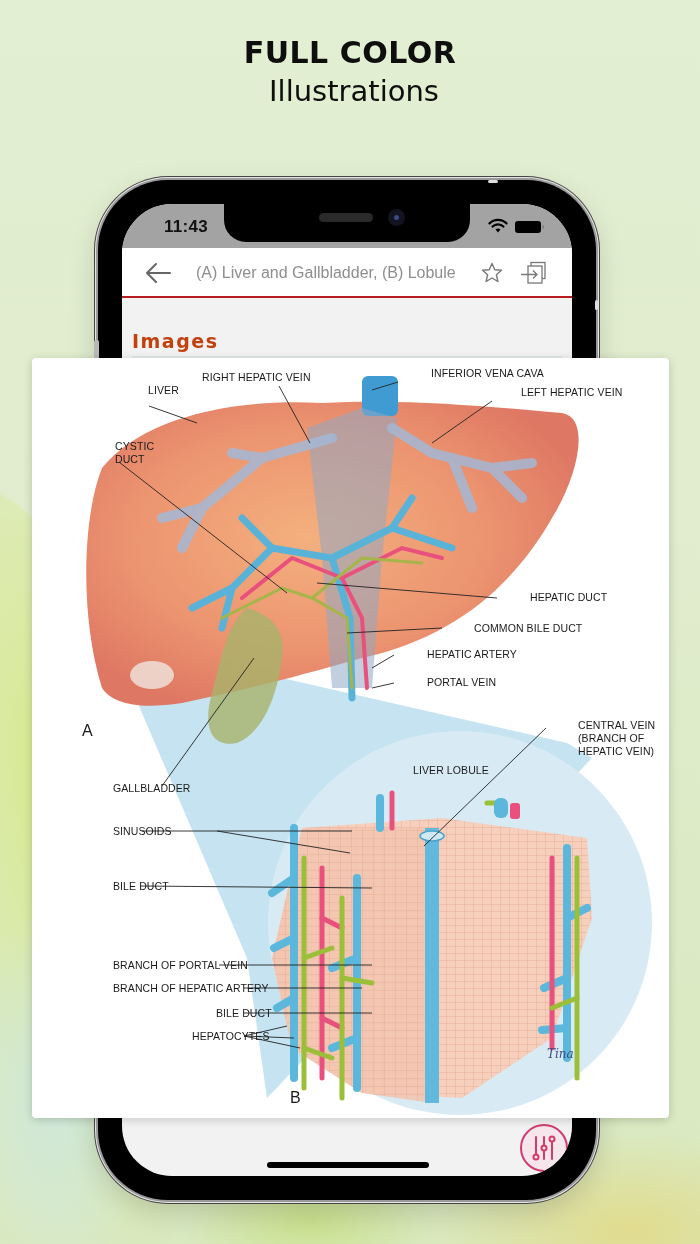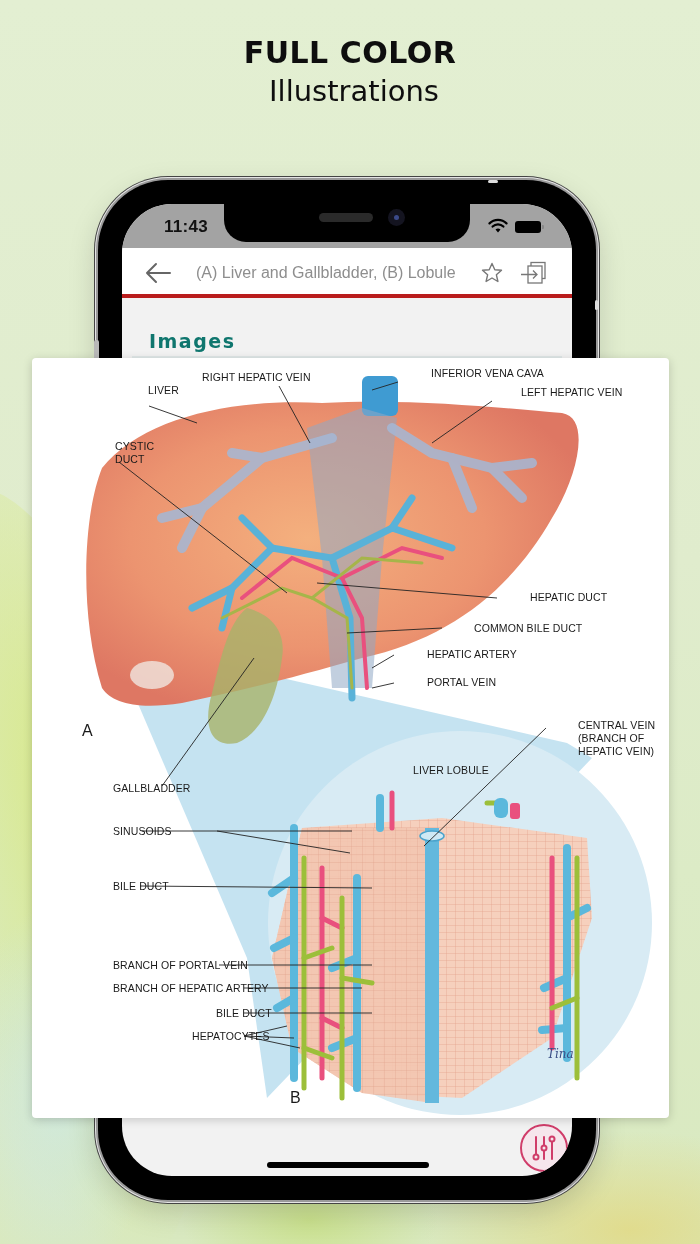--- a/index.html
+++ b/index.html
@@ -42,27 +42,27 @@
   .notch { position: absolute; left: 102px; top: 0; width: 246px; height: 38px; background: #000;
     border-radius: 0 0 22px 22px; }
   .speaker { position: absolute; left: 197px; top: 9px; width: 54px; height: 9px; background: #2a2a2a; border-radius: 5px; }
   .camera { position: absolute; left: 266px; top: 5px; width: 17px; height: 17px; background: #141420; border-radius: 50%; }
   .camera::after { content: ""; position: absolute; left: 6px; top: 6px; width: 5px; height: 5px; border-radius: 50%; background: #3b4a8a; }
   .time { position: absolute; left: 42px; top: 13px; font-size: 17px; font-weight: bold; color: #111; letter-spacing: 0.3px; }
   .wifi { position: absolute; left: 366px; top: 14px; width: 20px; height: 16px; }
   .battery { position: absolute; left: 393px; top: 17px; width: 26px; height: 12px; border-radius: 3px; background: #000; }
   .battery::after { content: ""; position: absolute; right: -3px; top: 4px; width: 2px; height: 4px; background: #888; border-radius: 0 1px 1px 0; }
 
-  .navbar { position: absolute; left: 0; top: 44px; width: 100%; height: 50px; background: #fff; border-bottom: 4px solid #b91c1c; }
+  .navbar { position: absolute; left: 0; top: 44px; width: 100%; height: 50px; background: #fff; border-bottom: 2px solid #b91c1c; }
   .nav-back { position: absolute; left: 22px; top: 13px; width: 28px; height: 24px; cursor: pointer; }
   .nav-title { position: absolute; left: 74px; top: 16px; font-size: 16px; color: #8e8e8e; white-space: nowrap; }
   .nav-star { position: absolute; left: 358px; top: 13px; width: 24px; height: 24px; cursor: pointer; }
   .nav-exit { position: absolute; left: 398px; top: 13px; width: 28px; height: 24px; cursor: pointer; }
 
-  .section-title { position: absolute; left: 27px; top: 126px; font-family: "DejaVu Sans", sans-serif; font-weight: bold; font-size: 19px; color: #0f766e; letter-spacing: 1.5px; }
+  .section-title { position: absolute; left: 10px; top: 126px; font-family: "DejaVu Sans", sans-serif; font-weight: bold; font-size: 19px; color: #c2410c; letter-spacing: 1.5px; }
   .section-underline { position: absolute; left: 10px; top: 152px; width: 430px; height: 2px; background: #e0e8e8; }
 
   .home-indicator { position: absolute; left: 145px; top: 958px; width: 162px; height: 6px; border-radius: 3px; background: #000; }
   .fab-filter { position: absolute; left: 398px; top: 920px; width: 48px; height: 48px; border-radius: 50%;
     border: 2px solid #d03d6a; background: #f6e6ec; cursor: pointer; }
 
   
   .card {
     position: absolute; left: 32px; top: 358px; width: 637px; height: 760px;
     background: #fff; border-radius: 4px;

